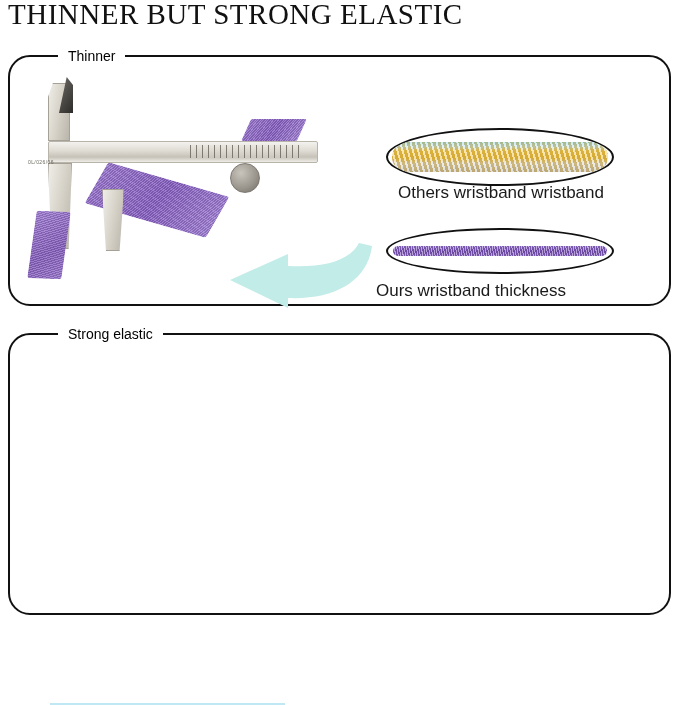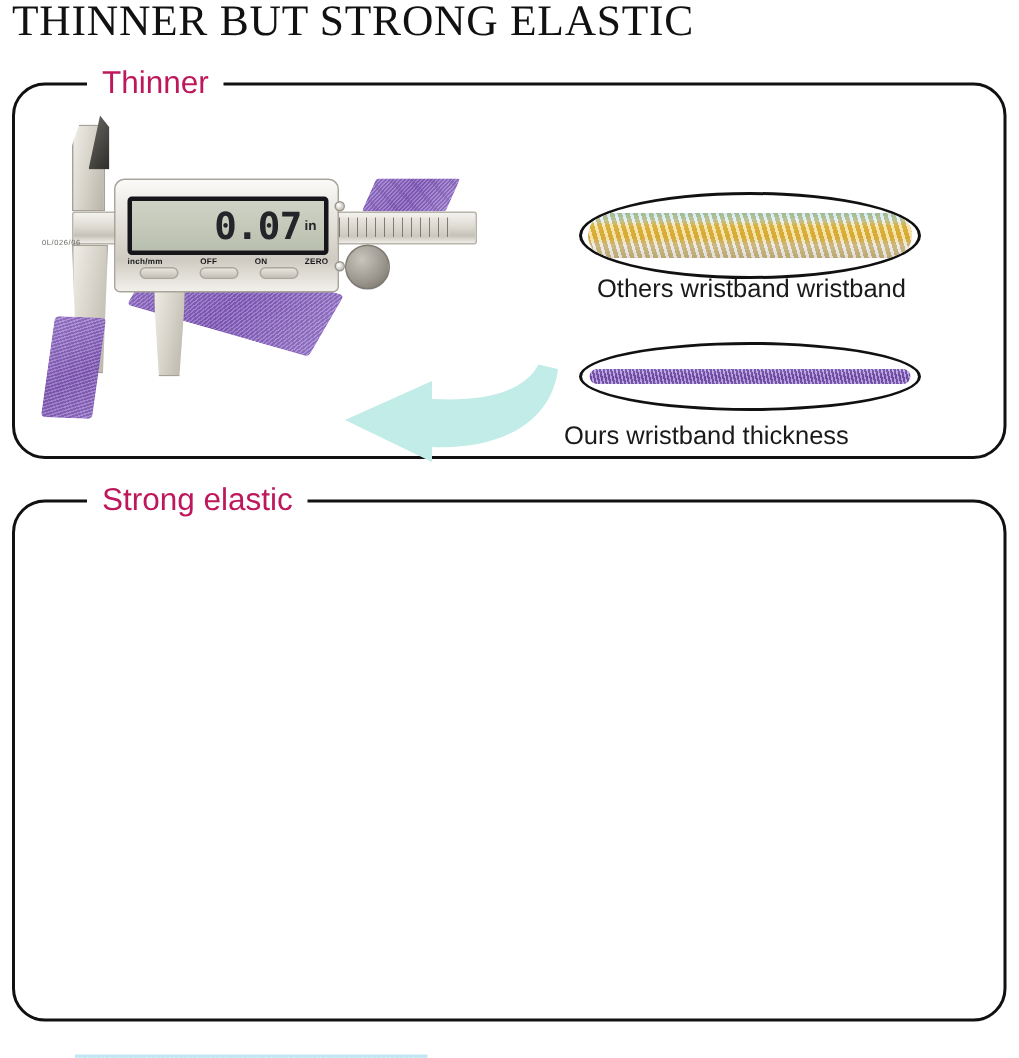--- a/index.html
+++ b/index.html
@@ -28,30 +28,30 @@
   }
 
   
   .panel {
     position: absolute;
     border: 2.5px solid #111;
     border-radius: 22px;
     background: #fff;
   }
   #panel-thinner { left: 8px;  top: 55px;  width: 663px; height: 251px; }
-  #panel-elastic { left: 8px;  top: 333px; width: 663px; height: 348px; }
+  #panel-elastic { left: 8px;  top: 333px; width: 663px; height: 282px; }
 
   
   .panel-label {
     position: absolute;
     top: -14px;
     background: #fff;
     padding: 0 10px;
-    font-size: 21px;
-    color: #be185d;
+    font-size: 14px;
+    color: #000000;
     line-height: 26px;
     white-space: nowrap;
   }
   #label-thinner { left: 48px; }
   #label-elastic { left: 48px; }
 
   
   .caliper-stage {
     position: absolute;
     left: 8px; top: 14px;
@@ -227,37 +227,20 @@
 
     <div class="jaw" id="jaw-upper-fixed"></div>
     <div class="jaw" id="jaw-upper-blade"></div>
     <div class="jaw" id="jaw-lower-fixed"></div>
 
     <div class="strap-purple" id="strap-lower"></div>
     <div class="strap-purple" id="strap-tail"></div>
 
     <div class="jaw" id="jaw-lower-move"></div>
 
-    <div class="caliper-body">
-      <div class="caliper-lcd">
-        <span class="lcd-value">0.07</span>
-        <span class="lcd-unit">in</span>
-      </div>
-      <div class="caliper-btnrow">
-        <span>inch/mm</span>
-        <span>OFF</span>
-        <span>ON</span>
-        <span>ZERO</span>
-      </div>
-      <div class="caliper-btn-bump" style="left:16px"></div>
-      <div class="caliper-btn-bump" style="left:56px"></div>
-      <div class="caliper-btn-bump" style="left:96px"></div>
-      <div class="caliper-screw" style="left:146px; top:14px"></div>
-      <div class="caliper-screw" style="left:146px; top:54px"></div>
-    </div>
 
     <div class="caliper-thumbwheel"></div>
     <div class="caliper-label">0L/026/06</div>
   </div>
 
   <div class="arrow-hint">
     <svg width="180" height="70" viewBox="0 0 180 70">
       <path d="M176,6 C172,40 140,60 92,58 L92,68 L34,40 L92,14 L92,26 C130,28 154,20 163,3 Z" fill="#c2ece7"></path>
     </svg>
   </div>

